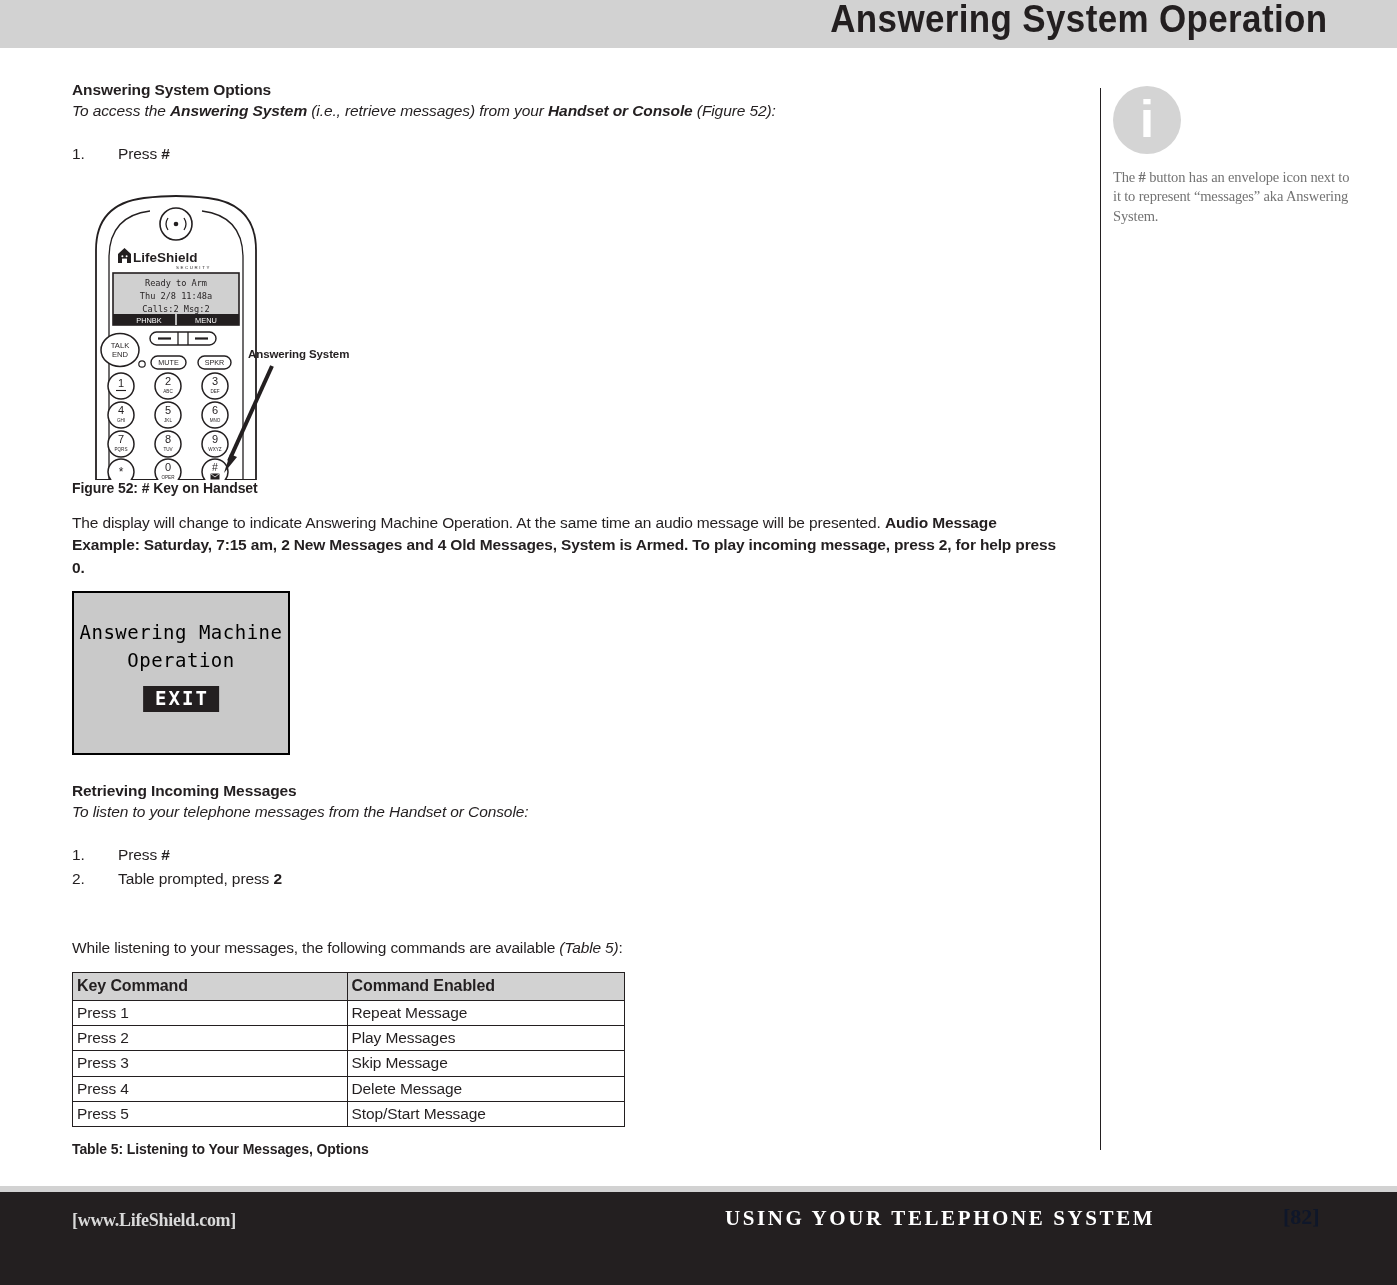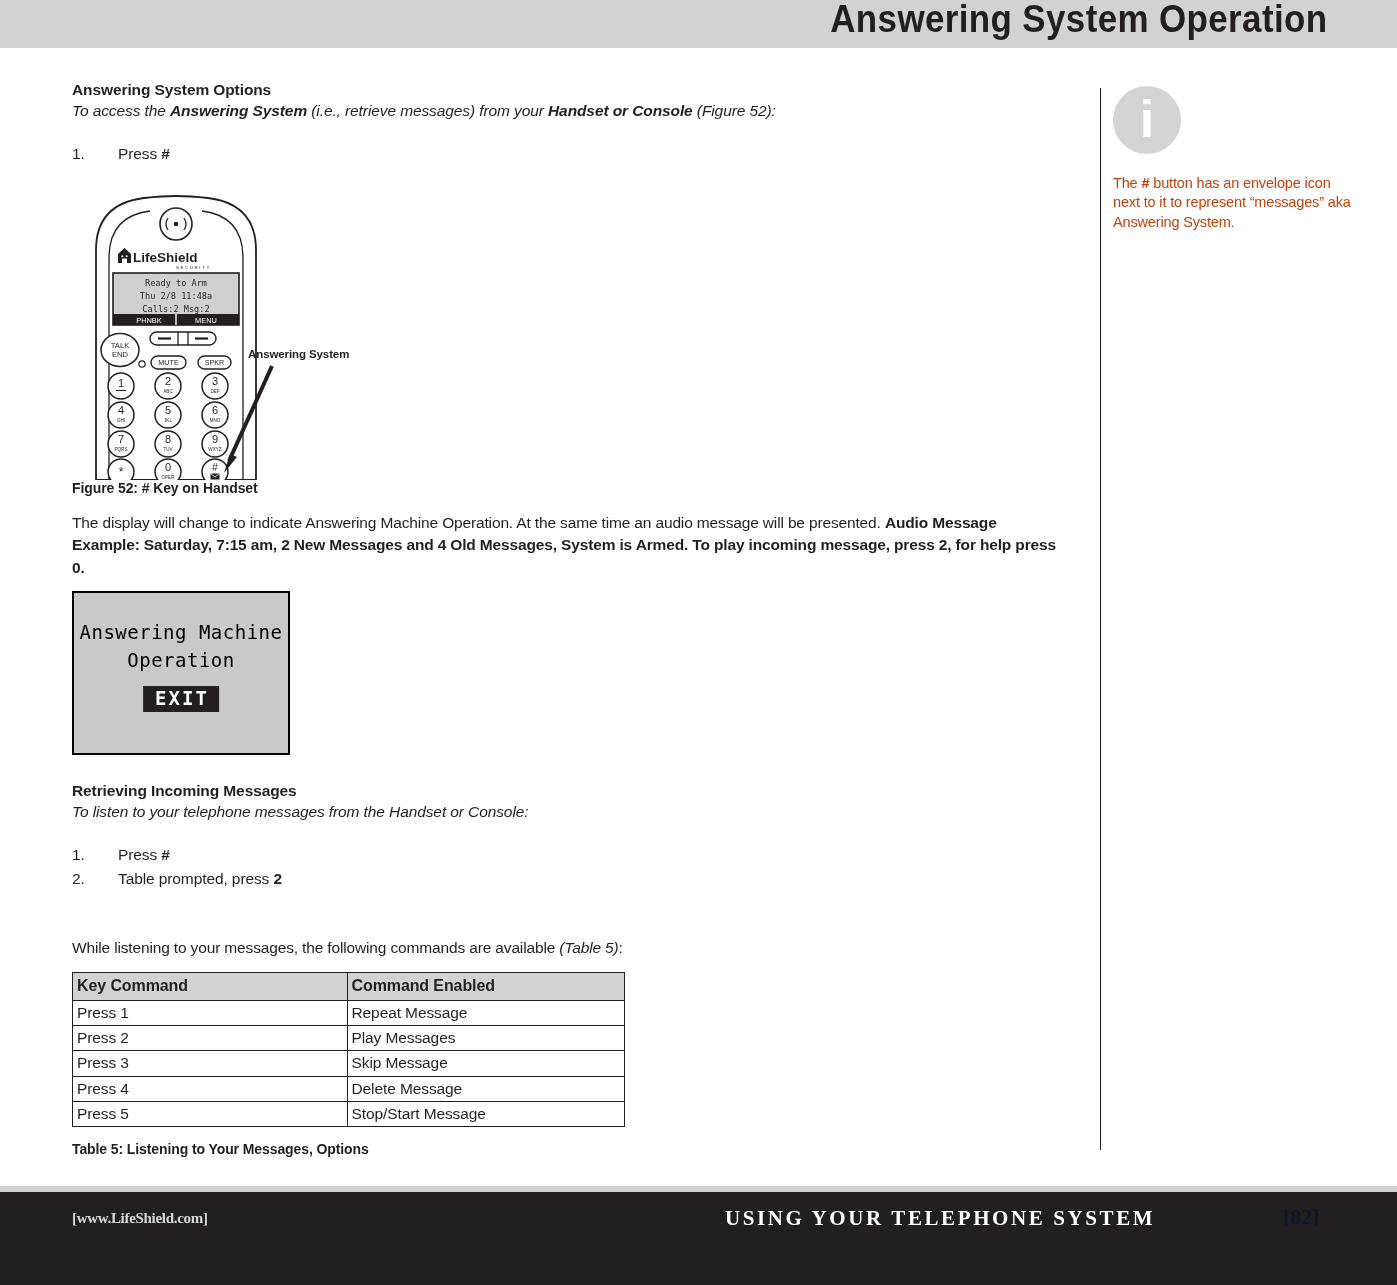--- a/index.html
+++ b/index.html
@@ -186,42 +186,43 @@
     left: 0; right: 0; top: 50%;
     transform: translateY(-52%);
     text-align: center;
     color: #ffffff;
     font-size: 52px;
     font-weight: bold;
     line-height: 1;
     font-family: "Liberation Sans", sans-serif;
   }
   #sidebar-note {
-    margin-top: 20px;
+    margin-top: 14px;
     font-size: 14.5px;
     line-height: 1.33;
     letter-spacing: -0.15px;
-    color: #c2410c;
+    color: #737373;
+    font-family: Liberation Serif, serif;
   }
   #sidebar-note b { font-weight: bold; }
 
   
   #footer-strip {
     position: absolute; left: 0; top: 1186px;
     width: 1397px; height: 6px;
     background: #d2d2d2;
   }
   #footer-bar {
     position: absolute; left: 0; top: 1192px;
     width: 1397px; height: 93px;
     background: #231f20;
   }
   #footer-url {
     position: absolute; left: 72px; top: 1210px;
-    font-size: 15px;
+    font-size: 18px;
     color: #d9d9d9;
     font-family: "Liberation Serif", serif;
     font-weight: bold;
     letter-spacing: -0.3px;
   }
   #footer-section {
     position: absolute; left: 725px; top: 1206px;
     font-size: 21px;
     color: #ffffff;
     font-family: "Liberation Serif", serif;

